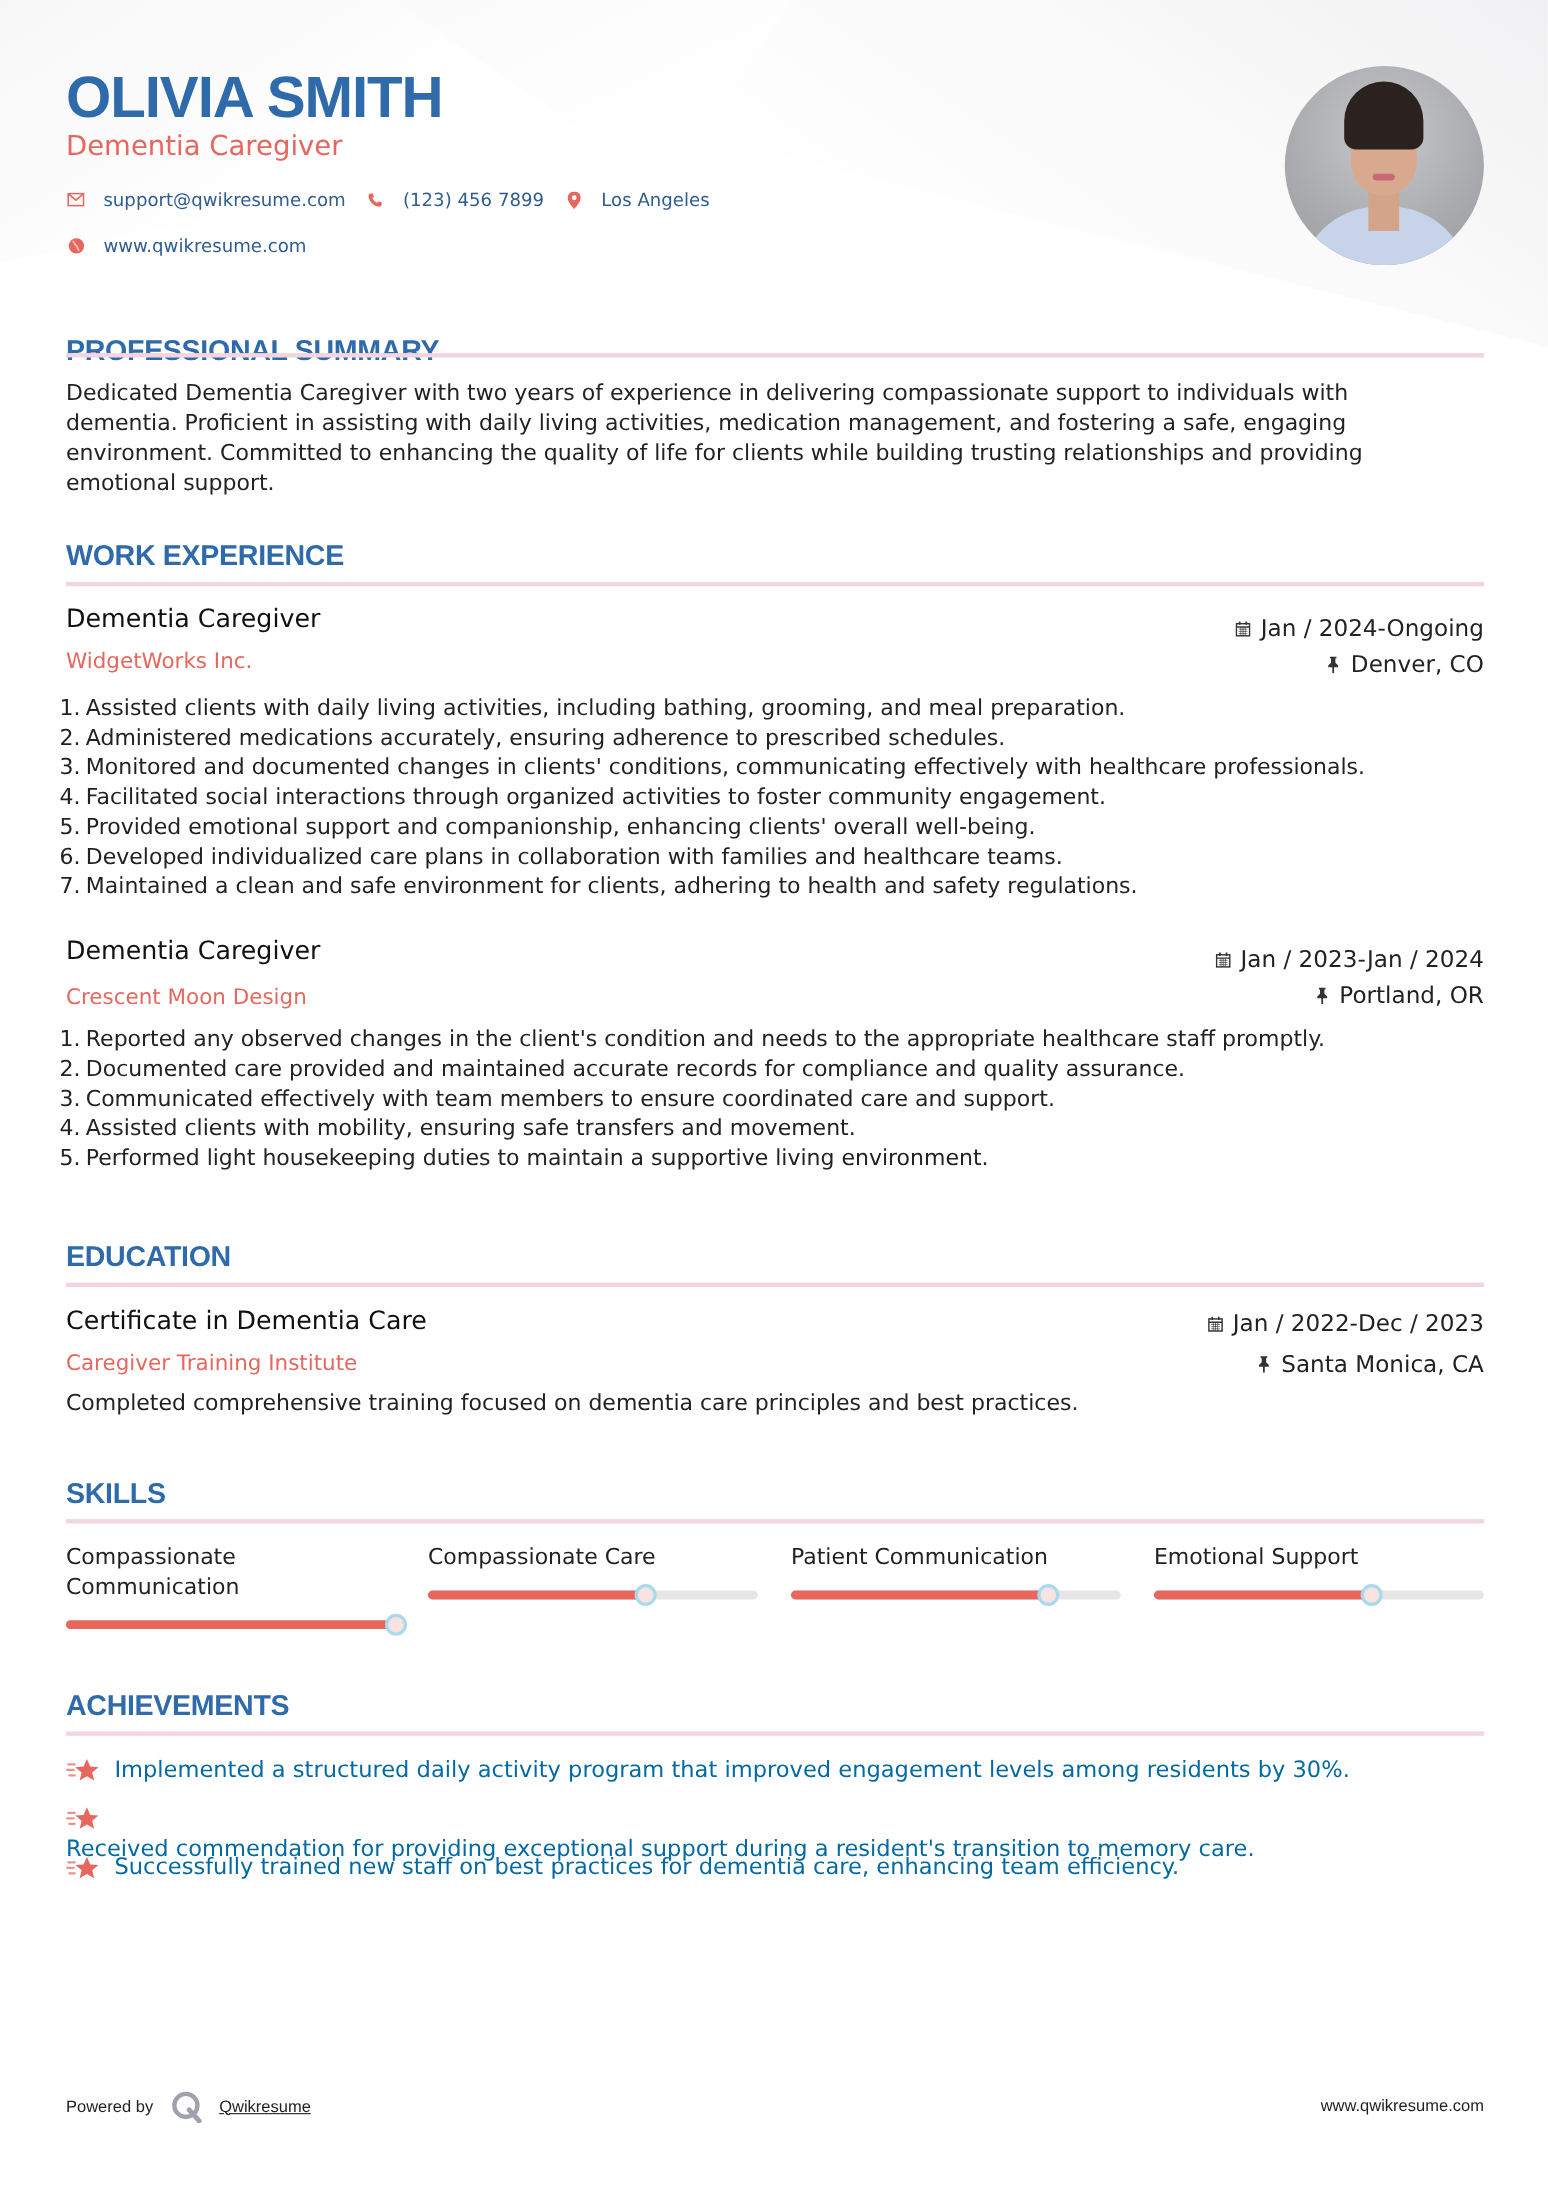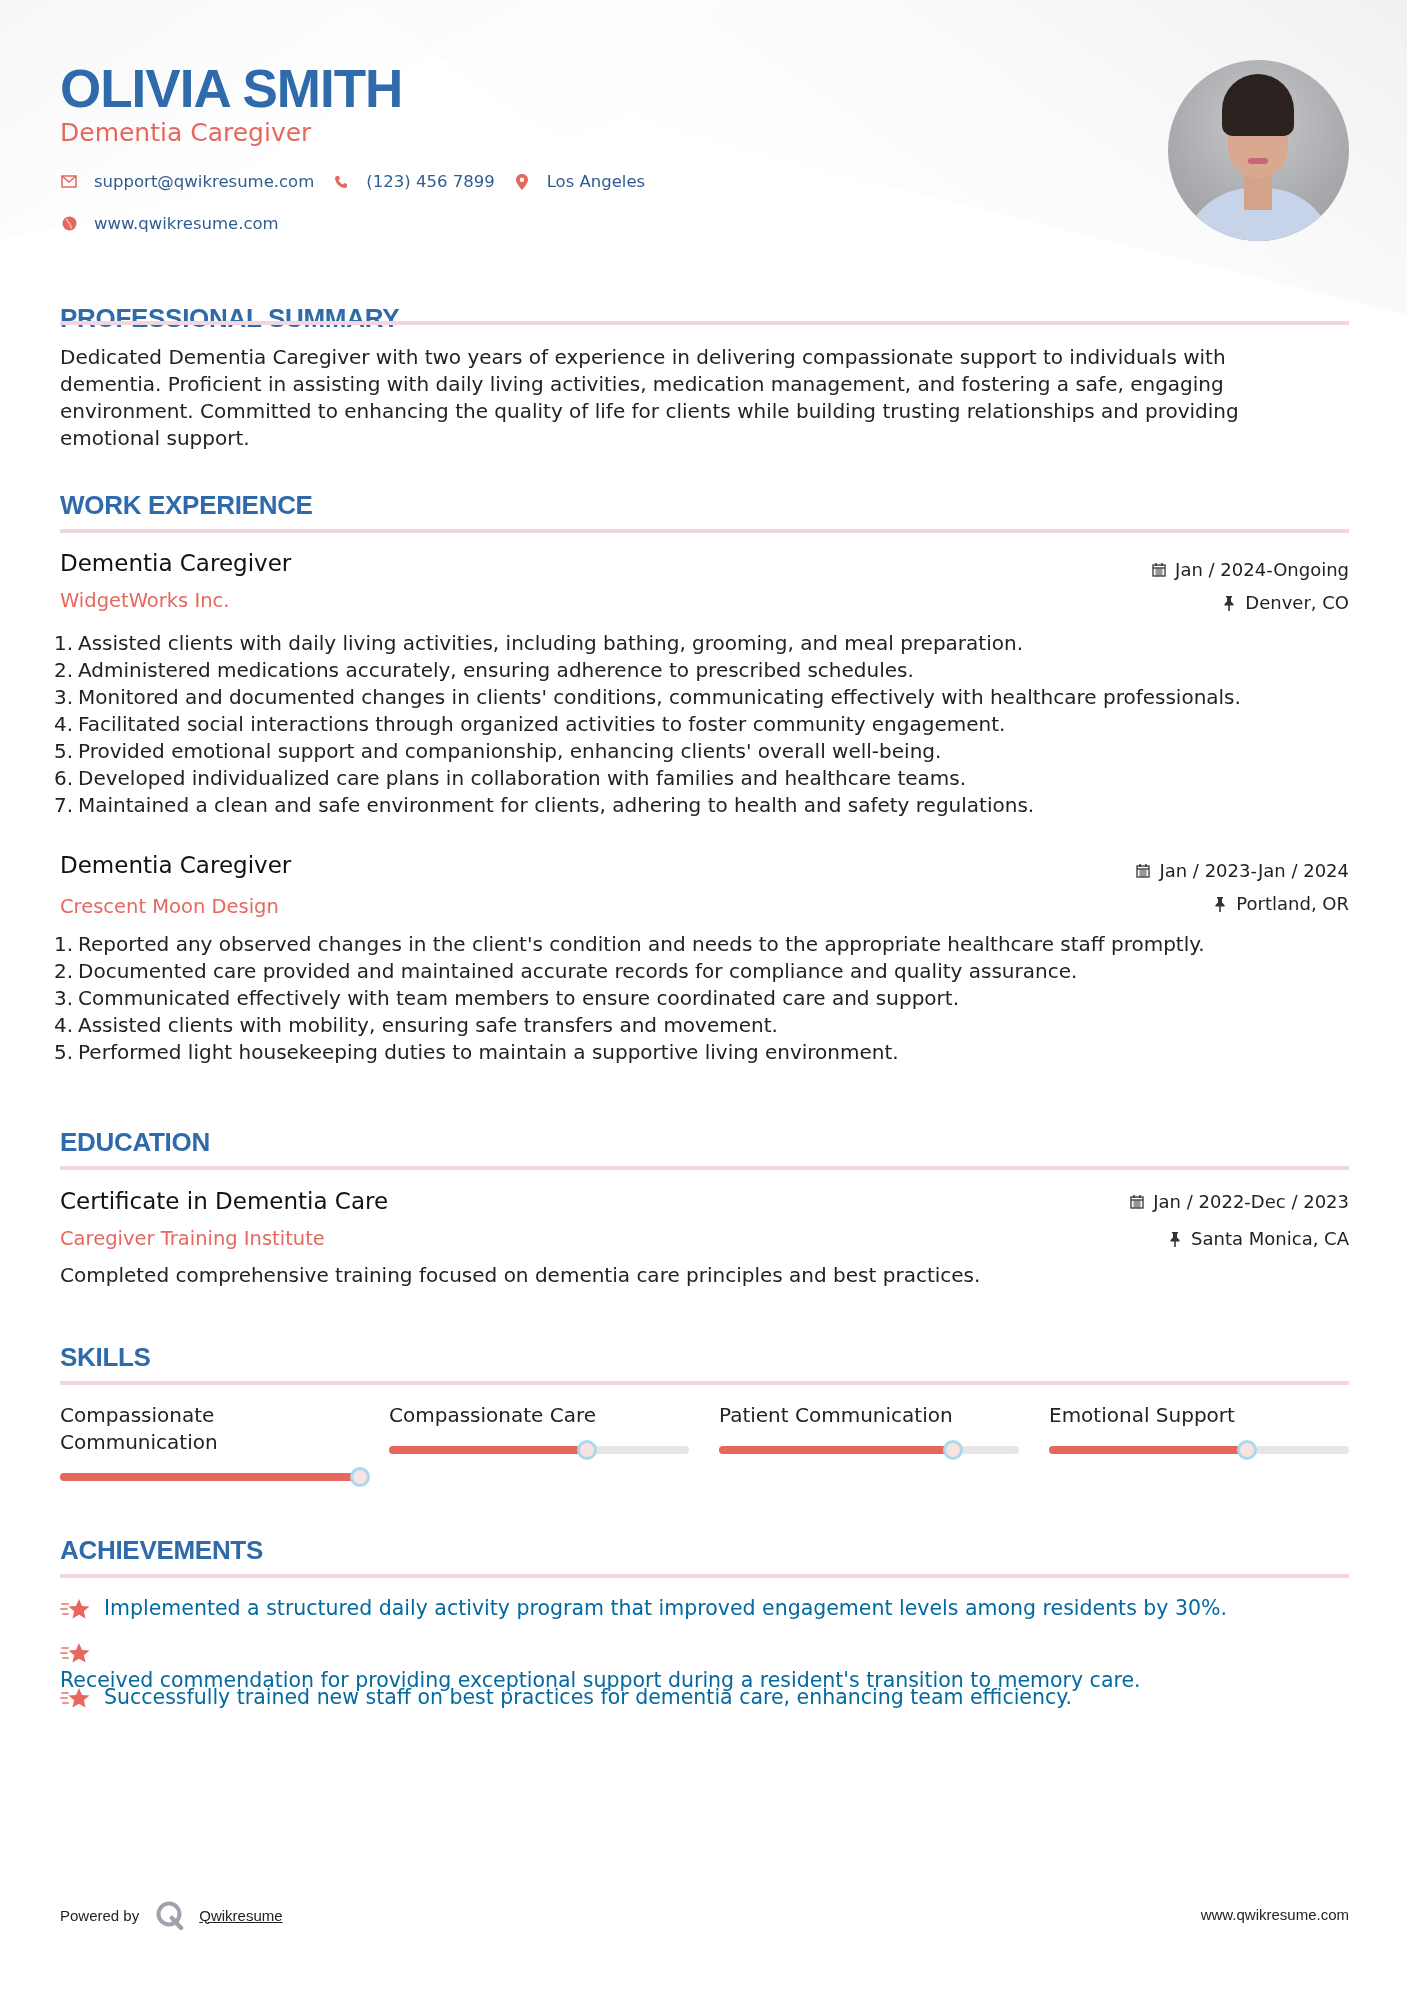--- a/index.html
+++ b/index.html
@@ -33,21 +33,21 @@
   .photo .neck { position: absolute; left: 76px; top: 110px; width: 28px; height: 40px; background: #d3a38a; }
 
   
   .section-title { position: absolute; left: 60px; font-family: "Liberation Sans", sans-serif; font-weight: 700; font-size: 26px; color: #2f6aaa; letter-spacing: -0.3px; }
   .rule { position: absolute; left: 60px; width: 1289px; height: 4px; background: #f3d6dd; }
 
   .para { position: absolute; left: 60px; width: 1289px; font-size: 20px; line-height: 27px; color: #222; }
 
   .job-title { position: absolute; left: 60px; font-size: 23px; color: #111; }
   .company { position: absolute; left: 60px; font-size: 19.5px; color: #e6675d; }
-  .meta { position: absolute; right: 58px; font-size: 18px; color: #222; display: flex; align-items: center; }
+  .meta { position: absolute; right: 58px; font-size: 21px; color: #222; display: flex; align-items: center; }
   .meta .ic { margin-right: 8px; display: inline-flex; width: 16px; height: 16px; align-items: center; justify-content: center; }
 
   .list { position: absolute; left: 54px; width: 1300px; font-size: 20px; line-height: 27px; color: #222; }
   .list li { list-style: none; display: flex; }
   .list .num { width: 24px; }
 
   
   .skill { position: absolute; width: 300px; }
   .skill .label { font-size: 20px; line-height: 27px; color: #222; }
   .skill .track { position: absolute; left: 0; width: 300px; height: 8px; border-radius: 4px; background: #e6e6e6; }

